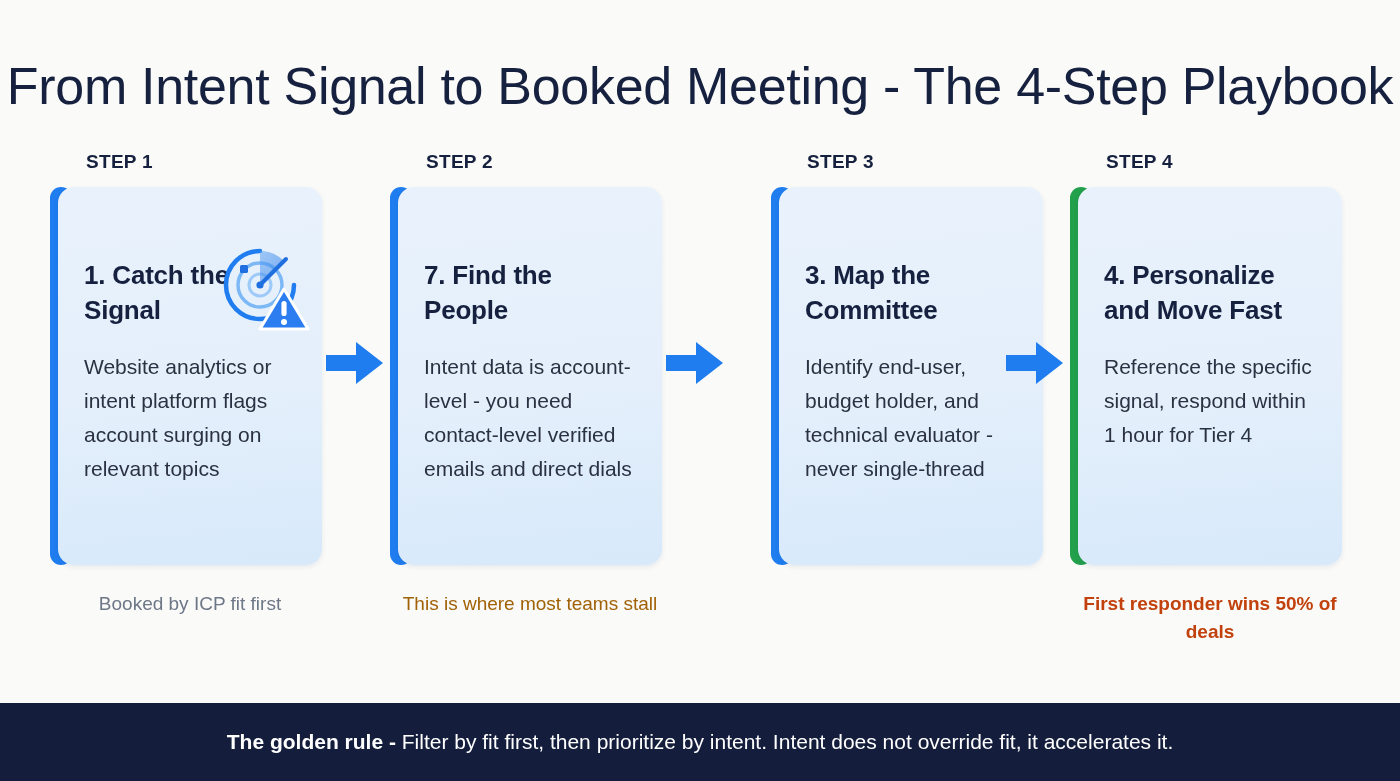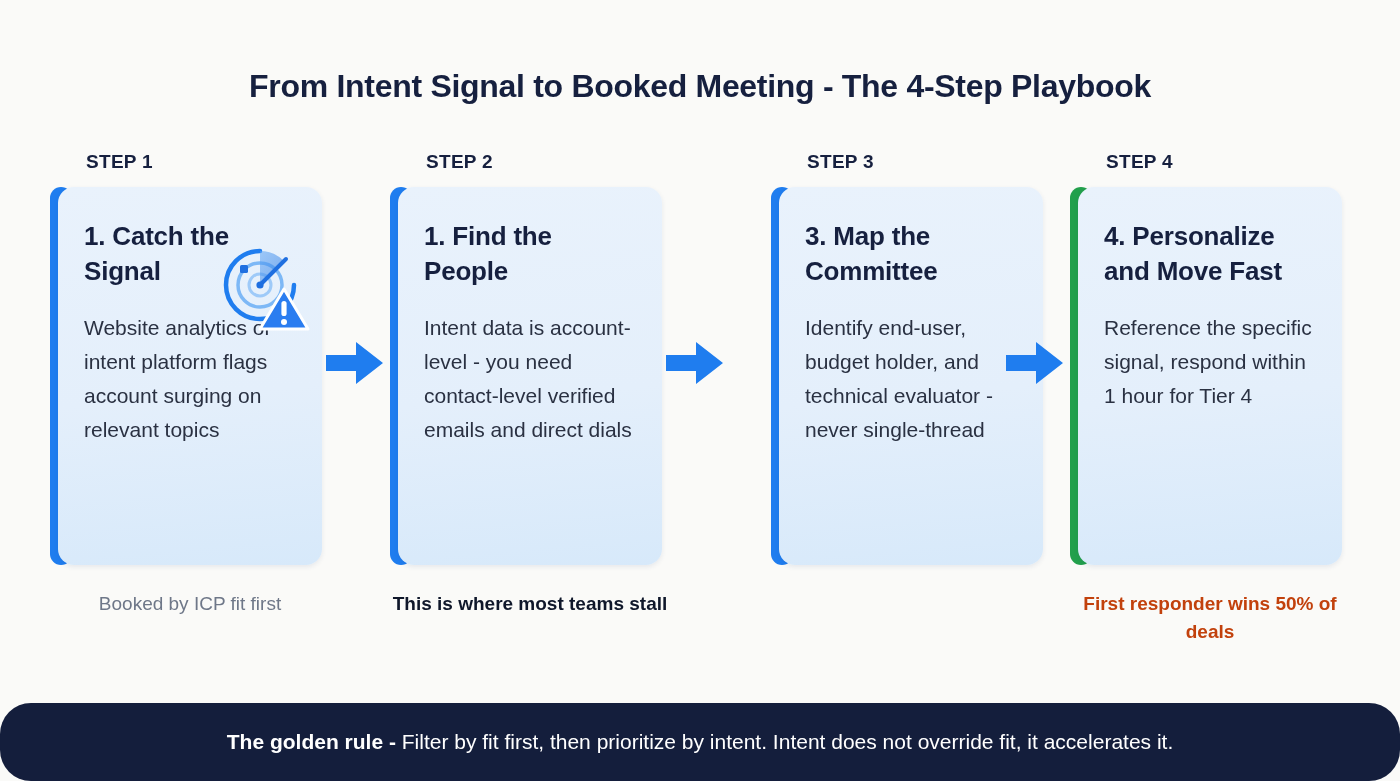--- a/index.html
+++ b/index.html
@@ -27,22 +27,22 @@
 
   
   .title-wrap {
     height: 150px;
     display: flex;
     align-items: center;
     justify-content: center;
     padding-top: 22px;
   }
   .page-title {
-    font-size: 32px;
-    font-weight: bold;
+    font-size: 52px;
+    font-weight: normal;
     color: #16203F;
     letter-spacing: -0.3px;
     text-align: left;
     white-space: nowrap;
   }
 
   
   .steps {
     position: relative;
     flex: 1 1 auto;
@@ -100,20 +100,21 @@
   }
 
   .card-title {
     font-size: 26px;
     font-weight: bold;
     line-height: 1.35;
     color: #16203F;
     letter-spacing: -0.2px;
     position: relative;
     z-index: 3;
+    margin-top: 39px;
   }
 
   .card-body {
     margin-top: 22px;
     font-size: 21px;
     line-height: 1.62;
     color: #2A3142;
     position: relative;
     z-index: 3;
   }
@@ -149,40 +150,39 @@
     width: 280px;
     text-align: center;
     font-size: 19px;
     line-height: 1.45;
   }
   .caption.muted {
     color: #6E7788;
     font-weight: normal;
   }
   .caption.warn {
-    color: #0f172a;
-    font-weight: bold;
+    color: #a16207;
+    font-weight: normal;
   }
   .caption.good {
     color: #c2410c;
     font-weight: bold;
   }
 
   
   .footer {
     position: absolute;
     left: 0;
     bottom: 0;
     width: 1400px;
     height: 78px;
     background: #141E3C;
     display: flex;
     align-items: center;
     justify-content: center;
-    border-radius: 31px;
   }
   .footer-text {
     color: #FFFFFF;
     font-size: 21px;
     white-space: nowrap;
   }
   .footer-text .lead {
     font-weight: bold;
   }
 </style>
@@ -233,21 +233,21 @@
         </div>
       </div>
       <div class="caption muted">Booked by ICP fit first</div>
     </div>
 
     <div class="step-col c1">
       <div class="step-label">STEP 2</div>
       <div class="card-shell">
         <div class="accent-bar" style="background:#1F7DEF"></div>
         <div class="card">
-          <div class="card-title">1. Find the People</div>
+          <div class="card-title">7. Find the People</div>
           <div class="card-body">Intent data is account-level - you need contact-level verified emails and direct dials</div>
         </div>
       </div>
       <div class="caption warn">This is where most teams stall</div>
     </div>
 
     <div class="step-col c2">
       <div class="step-label">STEP 3</div>
       <div class="card-shell">
         <div class="accent-bar" style="background:#1F7DEF"></div>

